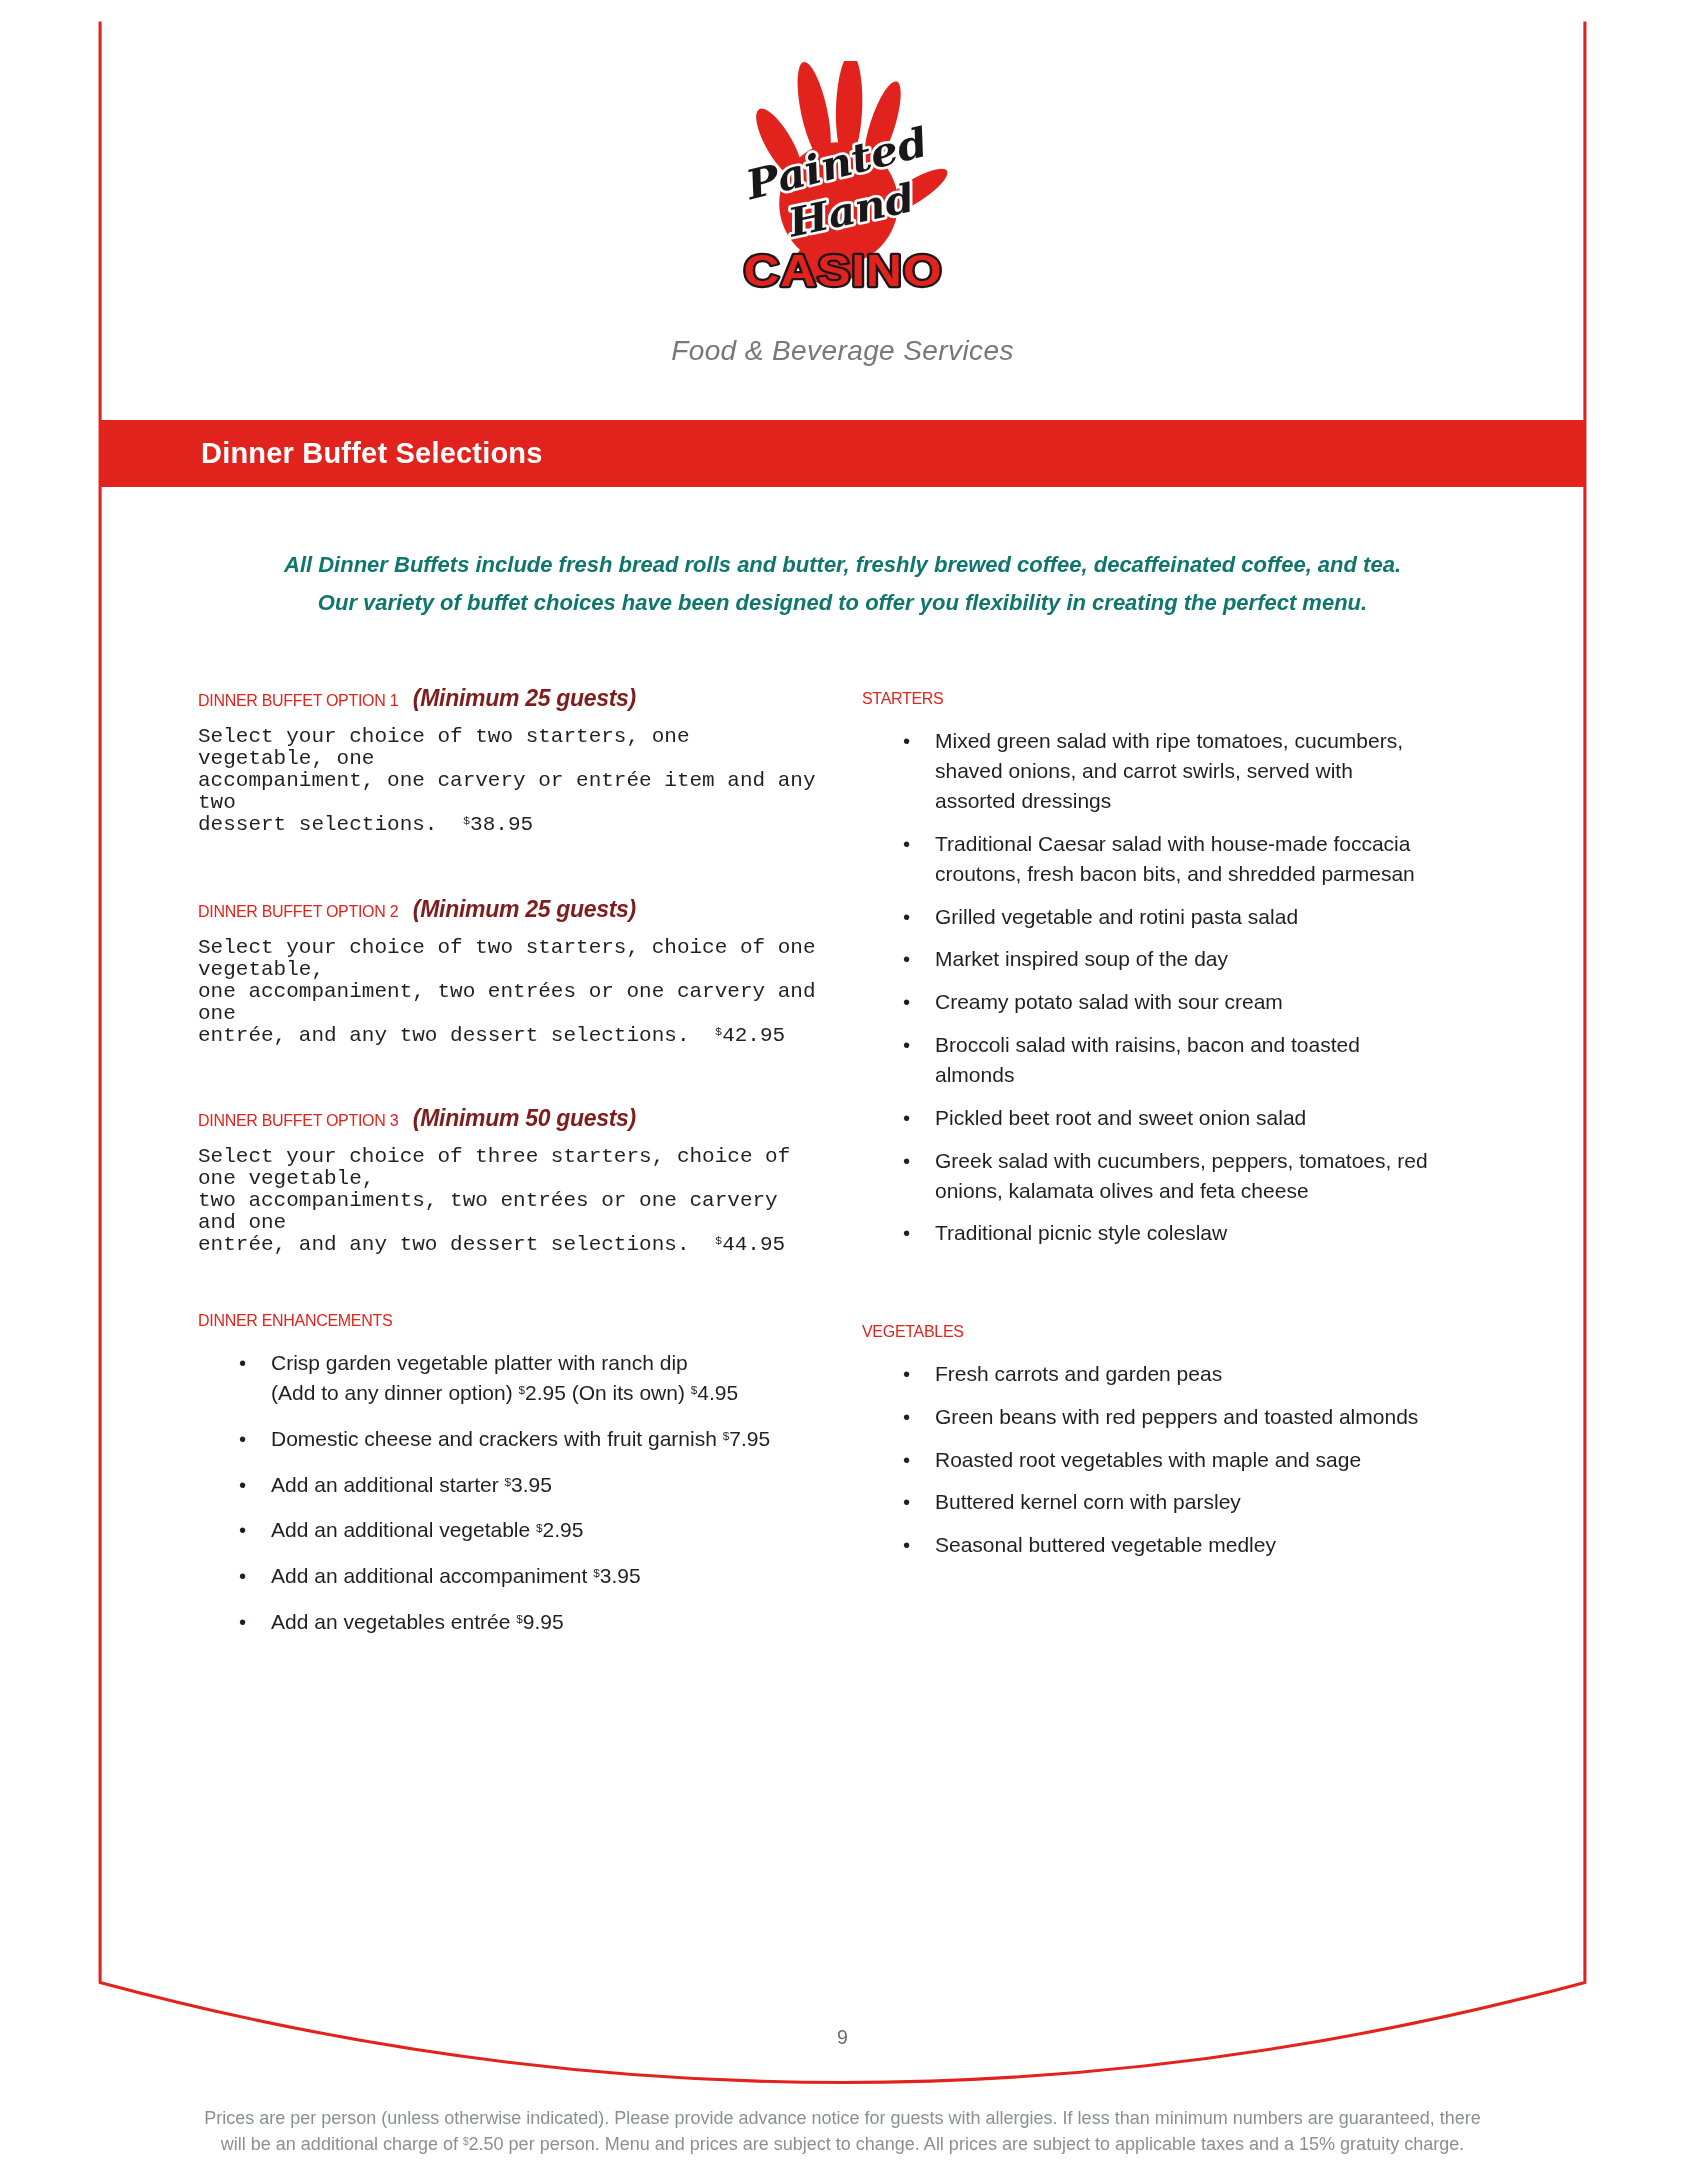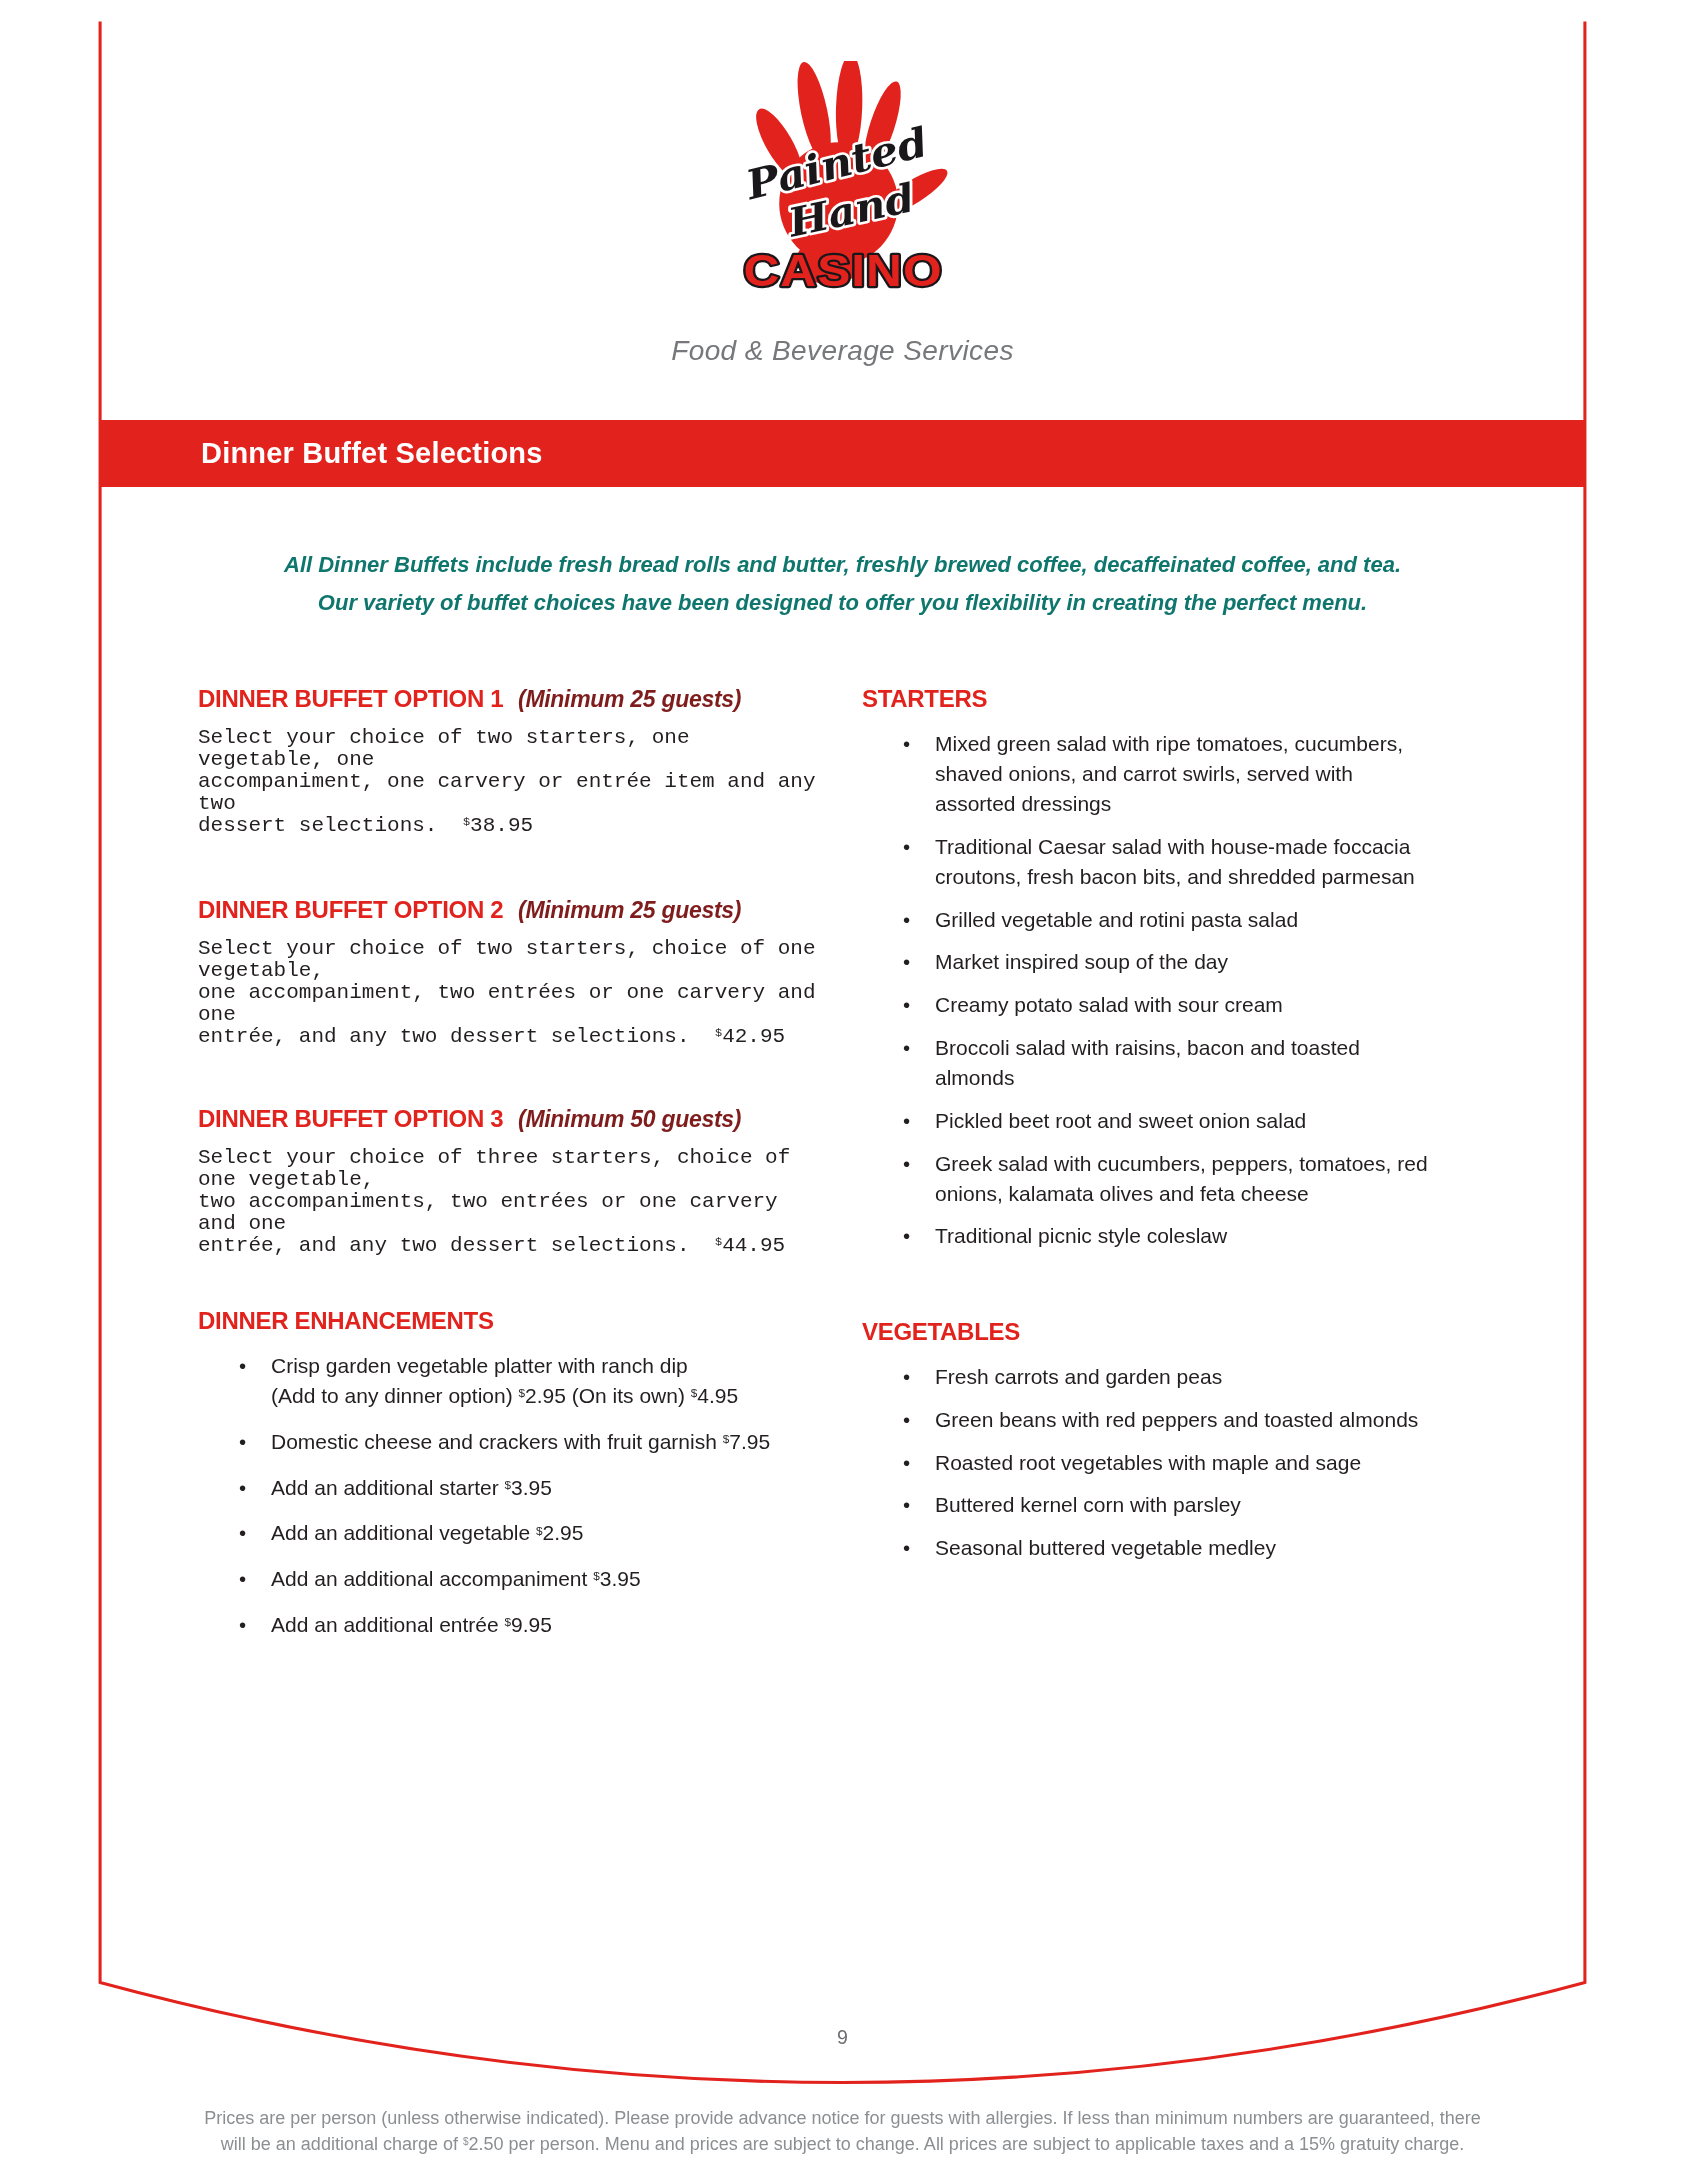--- a/index.html
+++ b/index.html
@@ -23,21 +23,21 @@
   }
   .banner-title{color:#ffffff;font-size:29px;font-weight:bold;padding-left:101px;letter-spacing:0.2px;}
 
   .intro{
     position:absolute;left:0;top:546px;width:100%;text-align:center;
     font-size:22px;line-height:38px;font-weight:bold;font-style:italic;color:#0f766e;
   }
 
   .section{position:absolute;}
   .sec-head{margin:0;line-height:31px;white-space:nowrap;}
-  .red-h{color:#e2231d;font-weight:bold;font-size:24px;letter-spacing:-0.3px;}
+  .red-h{color:#e2231d;font-weight:normal;font-size:16px;letter-spacing:-0.3px;}
   .min{font-style:italic;font-weight:bold;font-size:23px;color:#7f1d1d;margin-left:10.2px;letter-spacing:-0.3px;}
 
   .body-p{margin:10.2px 0 0;font-size:21px;line-height:22px;color:#231f20;font-family:Liberation Mono, monospace;}
   .price{margin-left:25.6px;white-space:nowrap;}
   .sup{font-size:0.56em;position:relative;top:-0.5em;}
 
   ul.blist{list-style:none;margin:12px 0 0;padding:0;font-size:21px;line-height:30px;color:#231f20;}
   ul.blist li{display:flex;align-items:flex-start;margin-bottom:12.8px;}
   ul.blist .dot{flex:none;width:32px;margin-left:41px;font-size:20.4px;}
   ul.blist .li-text{display:block;}
@@ -137,21 +137,21 @@
         <li>
           <span class="dot">•</span>
           <span class="li-text"><span>Add an additional vegetable </span><span class="sup">$</span><span>2.95</span></span>
         </li>
         <li>
           <span class="dot">•</span>
           <span class="li-text"><span>Add an additional accompaniment </span><span class="sup">$</span><span>3.95</span></span>
         </li>
         <li>
           <span class="dot">•</span>
-          <span class="li-text"><span>Add an additional entrée </span><span class="sup">$</span><span>9.95</span></span>
+          <span class="li-text"><span>Add an vegetables entrée </span><span class="sup">$</span><span>9.95</span></span>
         </li>
       </ul>
   </section>
 
   <section class="section" id="starters">
     <h3 class="sec-head">
       <span class="red-h">STARTERS</span>
     </h3>
     <ul class="blist">
         <li>

